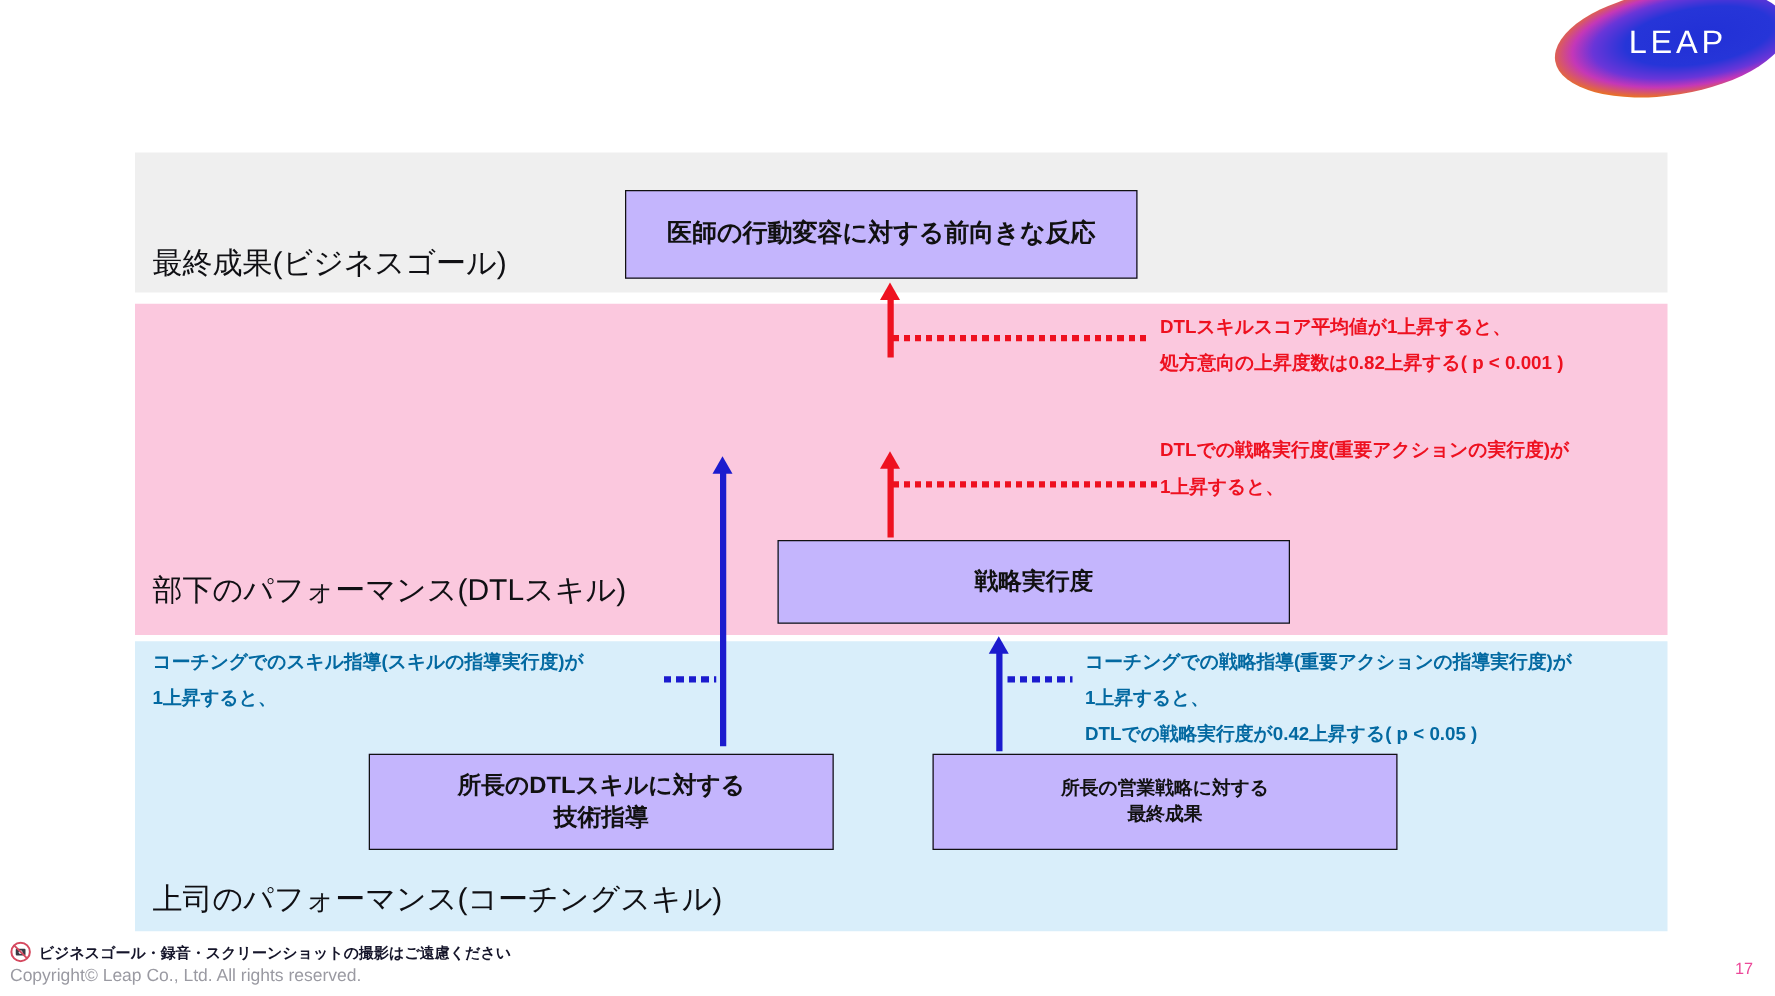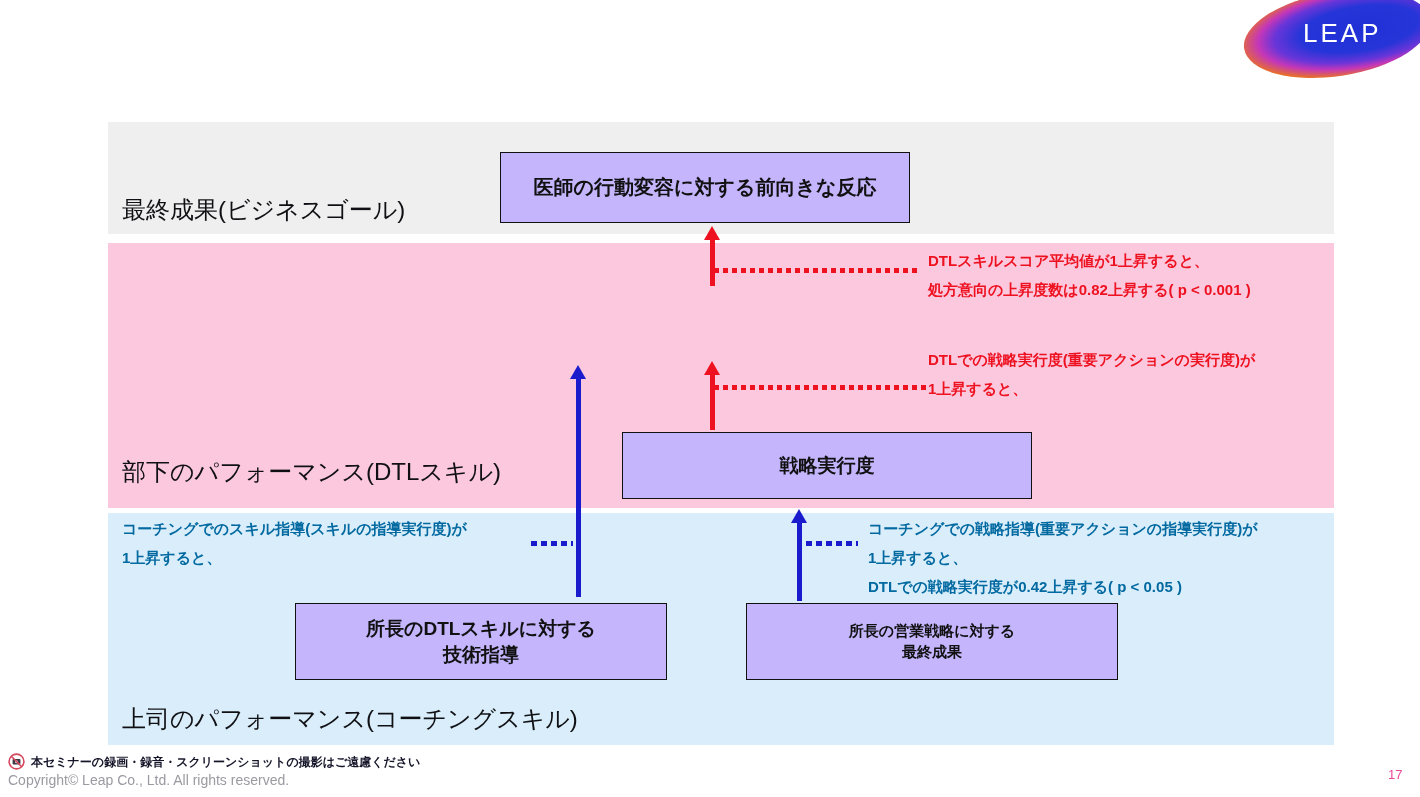--- a/index.html
+++ b/index.html
@@ -123,17 +123,17 @@
   <div class="abs ann ann-blue" style="left:868px;top:578px;">DTLでの戦略実行度が0.42上昇する( p &lt; 0.05 )</div>
 
   <span class="abs" style="left:8px;top:753px;width:17px;height:17px;">
     <svg width="17" height="17" viewBox="0 0 17 17">
       <circle cx="8.5" cy="8.5" r="7.4" fill="none" stroke="#d5495f" stroke-width="1.6"></circle>
       <rect x="4.6" y="6" width="7.8" height="5.4" rx="0.8" fill="#3a3a44"></rect>
       <circle cx="8.5" cy="8.7" r="1.5" fill="#e8e8ee"></circle>
       <line x1="3.3" y1="3.3" x2="13.7" y2="13.7" stroke="#d5495f" stroke-width="1.6"></line>
     </svg>
   </span>
-  <div class="abs notice">本セミナーの録画・録音・スクリーンショットの撮影はご遠慮ください</div>
+  <div class="abs notice">ビジネスゴール・録音・スクリーンショットの撮影はご遠慮ください</div>
   <div class="abs copyright">Copyright© Leap Co., Ltd.  All rights reserved.</div>
   <div class="abs pagenum">17</div>
 
 </div>
 
 </body></html>

